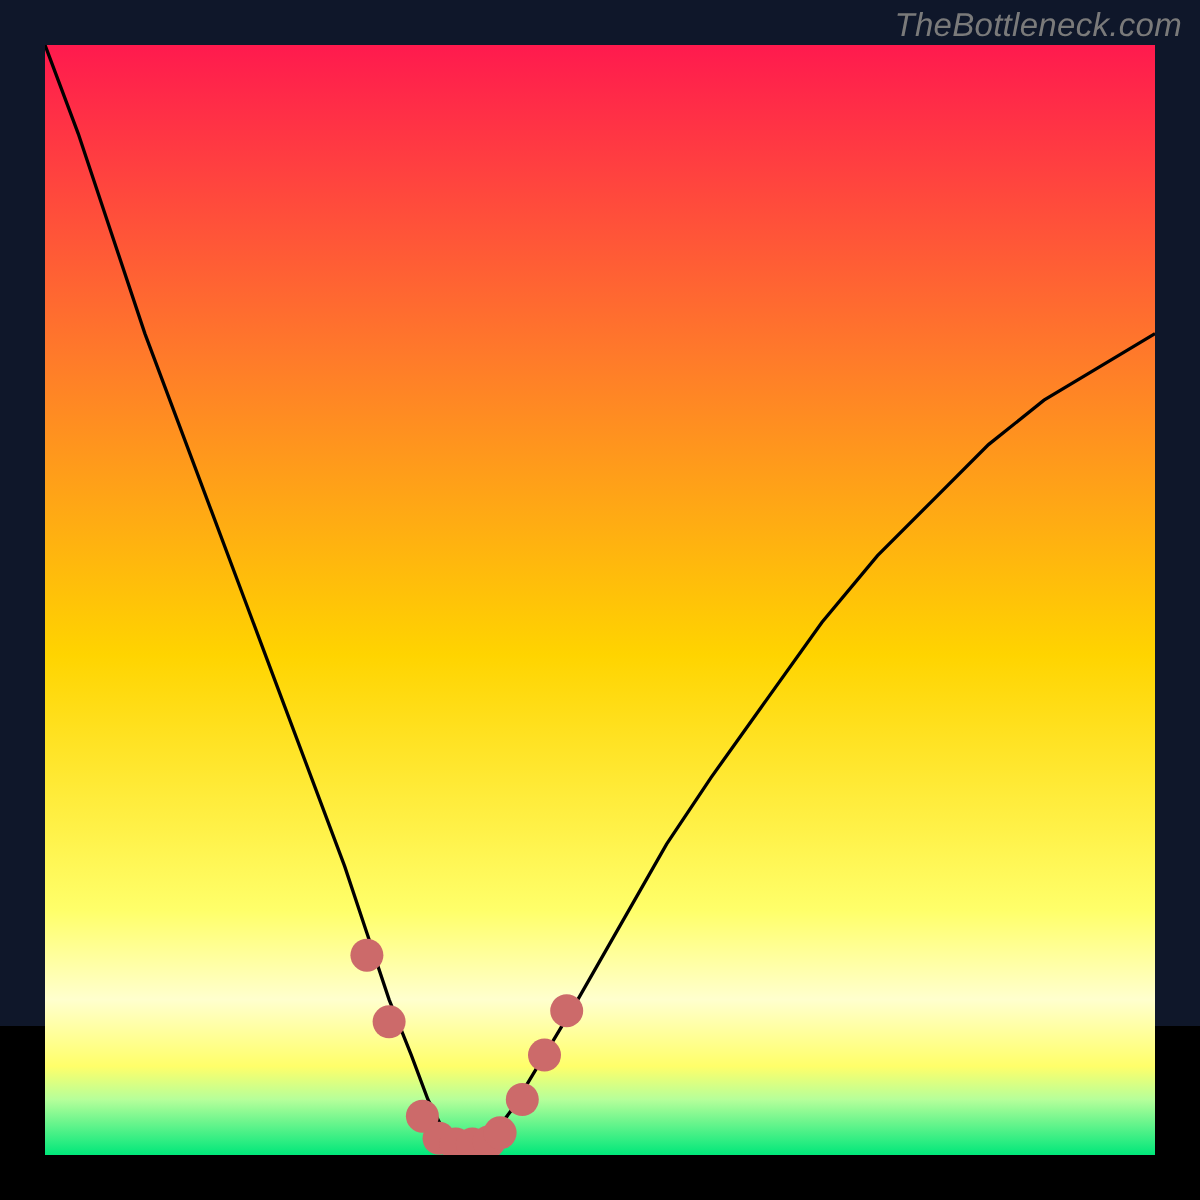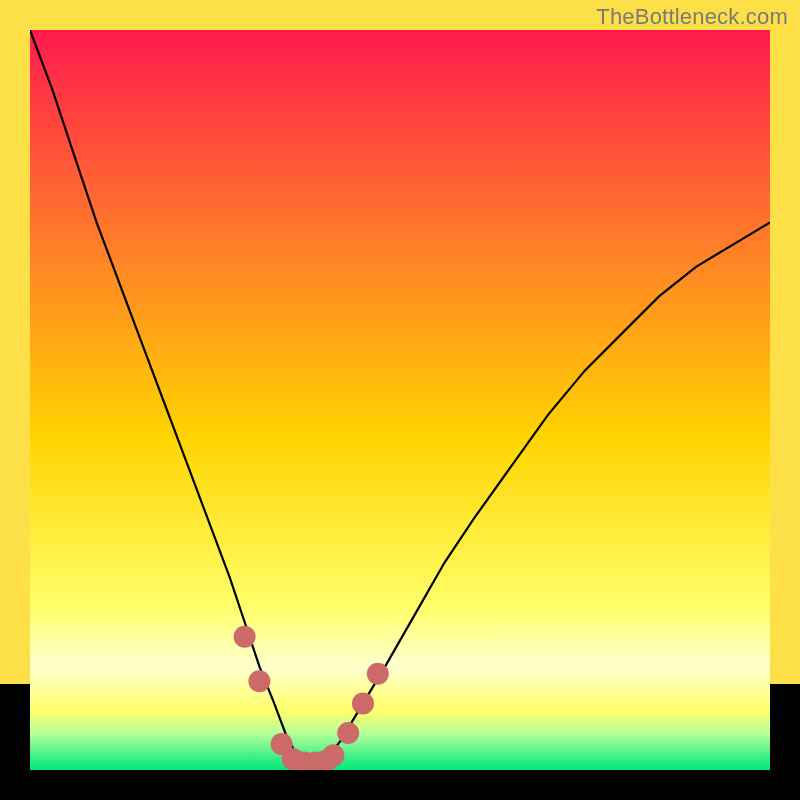--- a/index.html
+++ b/index.html
@@ -10,21 +10,22 @@
     background: #000;
     overflow: hidden;
     font-family: Arial, Helvetica, sans-serif;
   }
   .frame {
     position: absolute;
     top: 0;
     left: 0;
     width: 800px;
     height: 684px;
-    background: #fde047;
+    background: #0f172a;
+    font-style: italic;
   }
   .plot {
     position: absolute;
     top: 30px;
     left: 30px;
     width: 740px;
     height: 740px;
   }
   .watermark {
     position: absolute;

